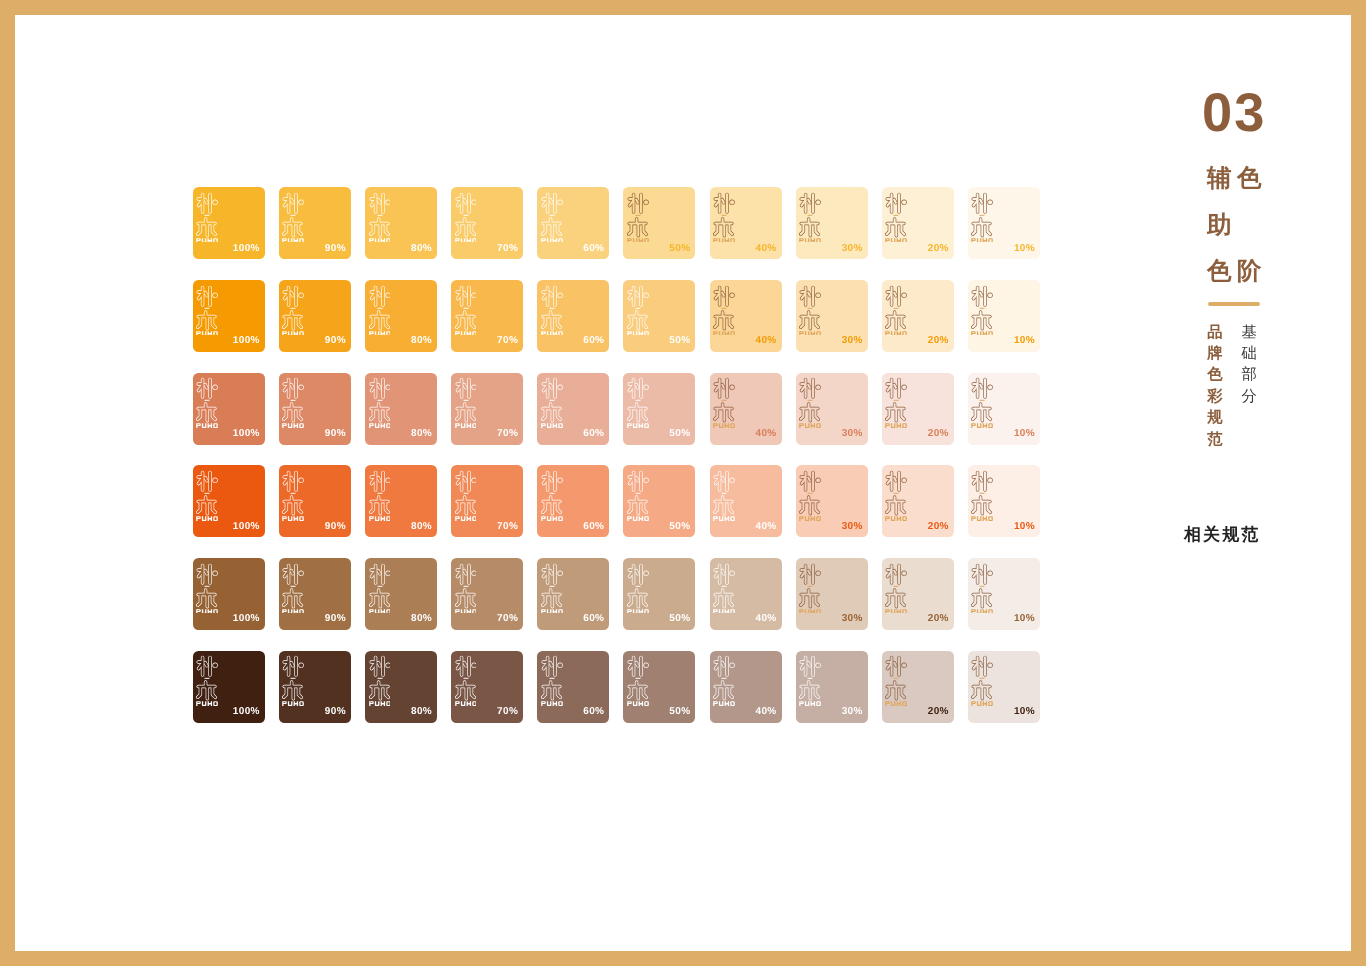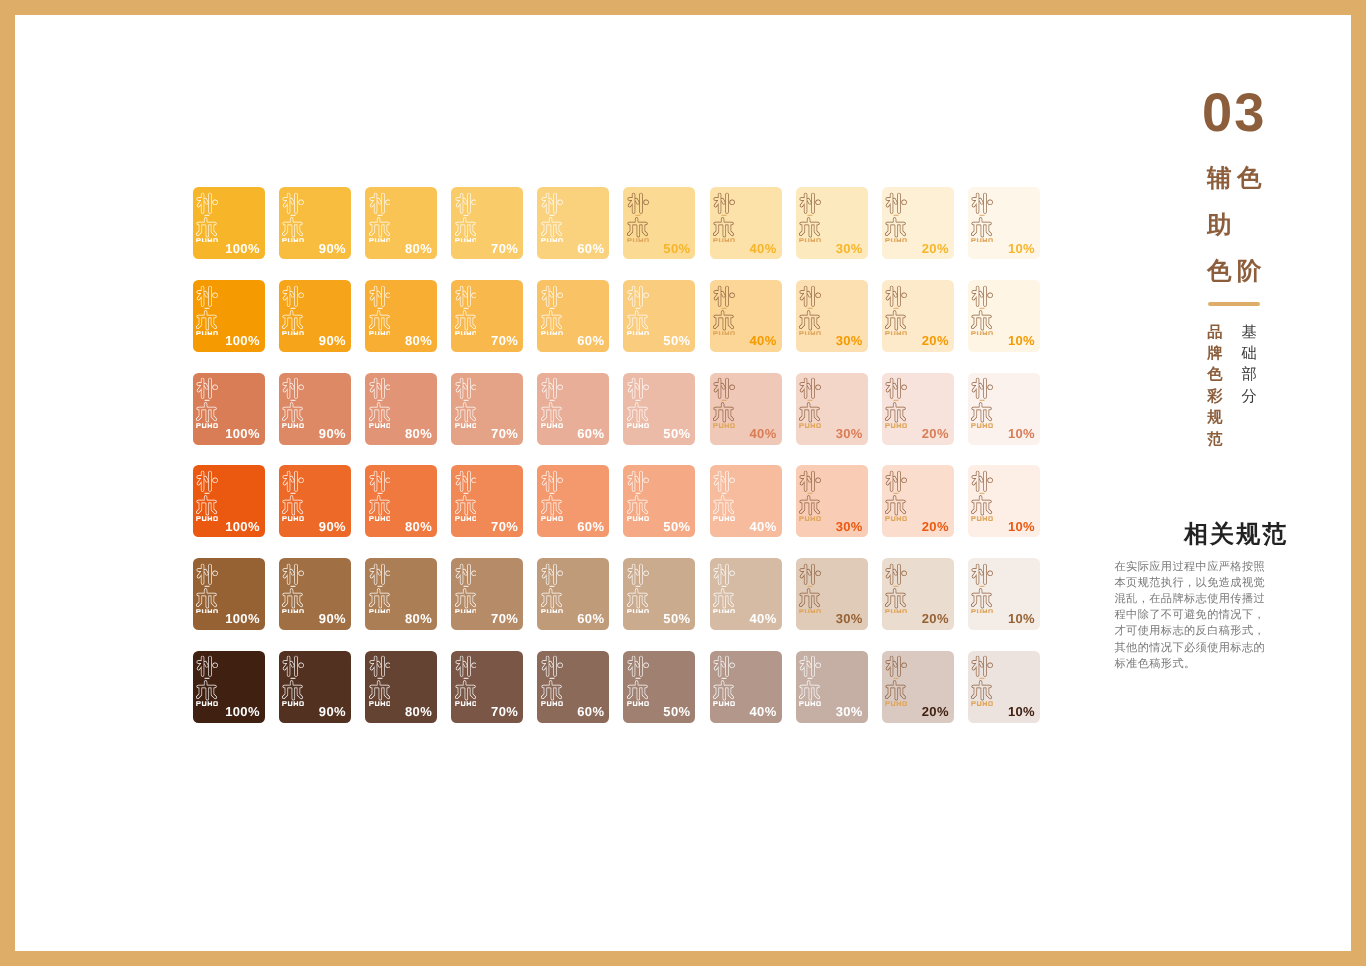--- a/index.html
+++ b/index.html
@@ -11,37 +11,37 @@
   }
   *{-webkit-font-smoothing:antialiased;text-rendering:geometricPrecision;}
   #num,#vtitle,#vsub,#rel-title,#rel-body,.pct{transform:translateZ(0);}
   #page{position:absolute;left:0;top:0;width:1366px;height:966px;overflow:hidden;background:#DEAE69;}
   #sheet{position:absolute;left:15px;top:15px;width:1336px;height:936px;background:#FFFFFF;}
 
   
   #grid{position:absolute;left:192.8px;top:187.2px;}
   .swatch{position:absolute;width:72px;height:72px;border-radius:5.5px;}
   .logo{position:absolute;left:3.5px;top:4.6px;width:21.8px;height:50.6px;display:block;}
-  .pct{position:absolute;right:5.0px;bottom:5.4px;font-size:13px;font-weight:bold;letter-spacing:0.35px;line-height:10.2px;}
+  .pct{position:absolute;right:5.0px;bottom:5.4px;font-size:10px;font-weight:bold;letter-spacing:0.35px;line-height:10.2px;}
 
   
   #num{position:absolute;left:1202px;top:86px;font-size:54.3px;font-weight:bold;color:#8C5E3C;letter-spacing:2px;line-height:1;}
   #vtitle{position:absolute;left:1207px;top:167px;width:70px;}
   .vrow{position:relative;height:46.5px;}
   .vch{position:absolute;top:0;font-size:24.5px;font-weight:bold;color:#8C5E3C;line-height:24.5px;}
   .vch.c1{left:0px;}
   .vch.c2{left:30px;}
   #divider{position:absolute;left:1208.3px;top:302px;width:52px;height:4px;border-radius:2px;background:#DEAE69;}
   #vsub{position:absolute;left:1206.2px;top:321.5px;width:70px;height:140px;}
   .vsubcol{position:absolute;top:0;width:17.4px;font-size:15.3px;line-height:21.4px;}
   .vsubcol span{display:block;text-align:center;}
   #vsub-left{left:0px;color:#8C5E3C;font-weight:bold;}
   #vsub-right{left:34.3px;color:#3A3A3A;}
 
-  #rel-title{position:absolute;left:1184px;top:524px;font-size:24px;font-weight:bold;color:#222222;letter-spacing:2.1px;line-height:22px;}
+  #rel-title{position:absolute;left:1184px;top:524px;font-size:17px;font-weight:bold;color:#222222;letter-spacing:2.1px;line-height:22px;}
   #rel-body{position:absolute;left:1114.5px;top:558.5px;width:151.5px;font-size:11.2px;line-height:16.2px;color:#787878;text-align:left;letter-spacing:0.4px;}
 </style>
 </head>
 <body>
 
 <div id="page" style="background: rgb(222, 174, 105);">
   <div id="sheet" style="background: rgb(255, 255, 255);"></div>
   <div id="grid">
       <div class="swatch" style="left: 0px; top: 0px; background: rgb(247, 181, 42);">
         <svg class="logo" viewBox="0 0 100 234">
@@ -1870,14 +1870,13 @@
         <span>范</span>
       </div>
     <div id="vsub-right" class="vsubcol">
         <span>基</span>
         <span>础</span>
         <span>部</span>
         <span>分</span>
       </div>
   </div>
   <div id="rel-title">相关规范</div>
-  <div id="rel-body">在实际应用过程中应严格按照本页规范执行，以免造成视觉混乱，在品牌标志使用传播过程中除了不可避免的情况下，才可使用标志的反白稿形式，其他的情况下必须使用标志的标准色稿形式。</div>
 </div>
 
 </body></html>

